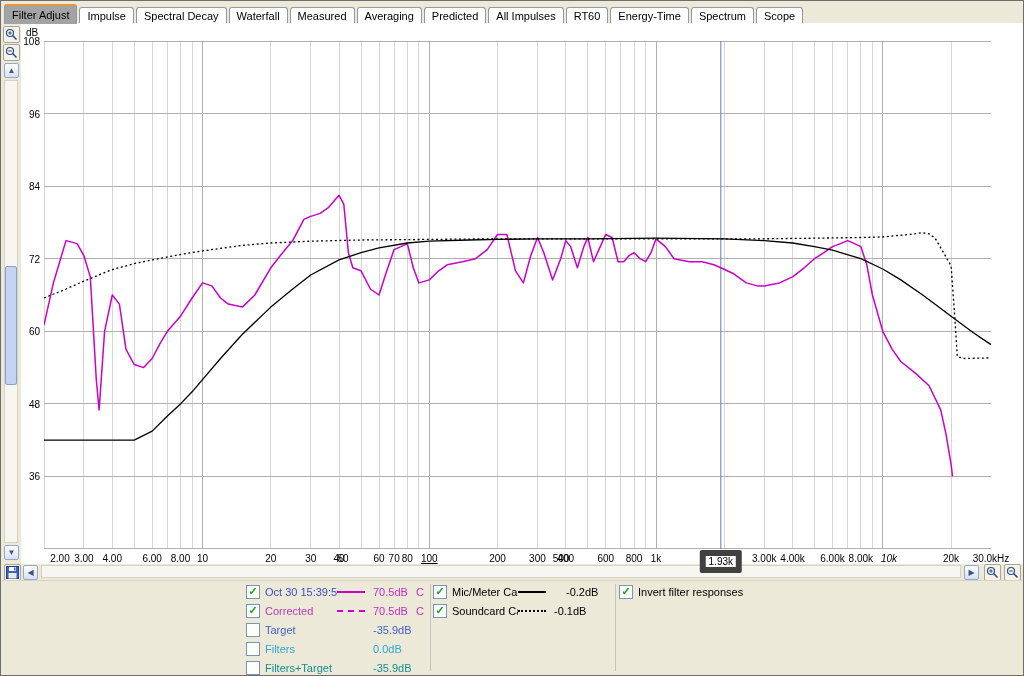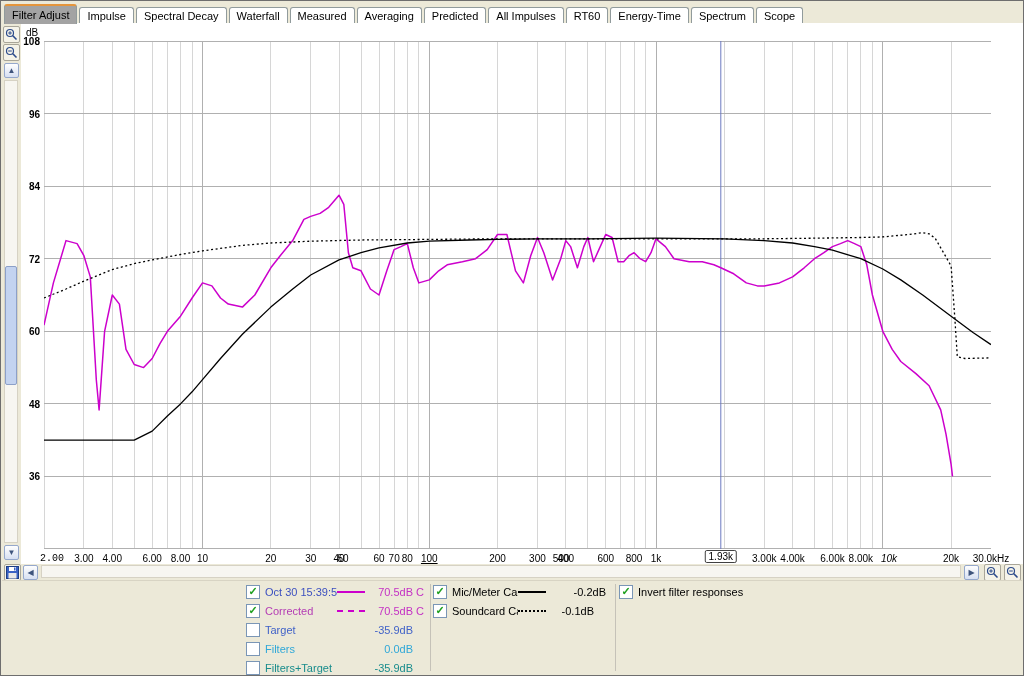--- a/index.html
+++ b/index.html
@@ -7,45 +7,45 @@
 
   
   #tabbar{position:absolute;left:1px;top:1px;right:1px;height:22px;display:flex;align-items:flex-end;padding-left:2px;border-bottom:1px solid #919B9C;background:#ECE9D8;}
   .tab{display:inline-block;font-size:11px;color:#000;padding:2px 7px;border:1px solid #919B9C;border-bottom:none;border-radius:3px 3px 0 0;background:#ffffff;margin-right:2px;position:relative;cursor:default;white-space:nowrap;}
   .tab.active{background:#a3a3a3;border-top:2px solid #E5953B;padding-top:3px;padding-bottom:3px;z-index:2;}
 
   
   #chart-panel{position:absolute;left:20px;top:22px;width:1003px;height:541px;background:#FFFFFF;}
   #db-unit{position:absolute;left:5px;top:4px;font-size:10px;color:#000;}
   #y-labels{position:absolute;left:0;top:18px;width:21px;height:508px;}
-  .ylab{position:absolute;right:2px;font-size:10px;color:#000;font-weight:bold;}
+  .ylab{position:absolute;right:2px;font-size:10px;color:#000;}
   #plot{position:absolute;left:23px;top:18px;}
   #x-labels{position:absolute;left:23px;top:529px;width:947px;height:14px;}
   .xlab{position:absolute;transform:translateX(-50%);font-size:10px;color:#000;white-space:nowrap;top:1px;}
-  #cursor-box{position:absolute;transform:translateX(-50%);top:-2px;background:#FFFFFF;border:1px solid #404040;border-radius:2px;padding:0 3px;font-size:10px;color:#000;z-index:3;}
+  #cursor-box{position:absolute;transform:translateX(-50%);top:-2px;background:#FFFFFF;border:6px solid #404040;border-radius:2px;padding:0 3px;font-size:10px;color:#000;z-index:3;}
 
   
   #left-strip{position:absolute;left:1px;top:22px;width:19px;height:540px;background:#ECE9D8;}
   .ibtn{position:absolute;width:17px;height:17px;background:#F5F3E9;border:1px solid #A9A699;border-radius:2px;box-sizing:border-box;display:flex;align-items:center;justify-content:center;cursor:pointer;}
   .sbtn{position:absolute;width:15px;height:15px;background:linear-gradient(#FEFEFE,#D7E0F2);border:1px solid #95A8CC;border-radius:2px;box-sizing:border-box;display:flex;align-items:center;justify-content:center;font-size:8px;color:#3E547C;cursor:pointer;}
   #vtrack{position:absolute;left:2px;top:57px;width:14px;height:463px;background:#F7F6F1;border:1px solid #D6D2C4;box-sizing:border-box;}
   #vthumb{position:absolute;left:0;top:185px;width:12px;height:119px;background:#C3D3F0;border:1px solid #8CA0C8;border-radius:2px;box-sizing:border-box;}
   #hscroll-row{position:absolute;left:1px;top:563px;right:1px;height:16px;background:#ECE9D8;}
   #htrack{position:absolute;left:39px;top:1px;width:920px;height:13px;background:#F7F6F1;border:1px solid #D6D2C4;box-sizing:border-box;}
 
   
   #legend{position:absolute;left:1px;top:579px;right:1px;height:94px;background:#ECE9D8;border-top:1px solid #D8D4C4;}
   .vsep{position:absolute;top:3px;bottom:4px;width:1px;background:#C5C2B8;}
   .lrow{position:absolute;display:flex;align-items:center;height:16px;font-size:11px;}
   .g0{left:244px;} .g1{left:431px;} .g2{left:617px;}
   .cb{width:12px;height:12px;background:#fff;border:1px solid #7A96B6;margin-right:5px;font-size:11px;line-height:11px;text-align:center;color:#21A121;font-weight:bold;flex:none;cursor:pointer;}
   .lbl{white-space:nowrap;overflow:hidden;}
   .g0 .lbl{width:72px;} .g1 .lbl{width:66px;}
   .sw{width:28px;margin-right:8px;height:0;flex:none;}
-  .val{width:40px;text-align:right;white-space:nowrap;}
+  .val{width:40px;text-align:left;white-space:nowrap;}
   .unit{margin-left:3px;font-size:11px;}
 </style>
 </head>
 <body>
 
 <div id="app">
 
   <div id="tabbar">
       <div class="tab active">Filter Adjust</div>
       <div class="tab">Impulse</div>
@@ -122,21 +122,21 @@
           <line x1="0" x2="947" y1="507.5" y2="507.5" stroke="#B0B0B0" stroke-width="1"></line>
         </g>
         <line x1="676.8" x2="676.8" y1="0" y2="508" stroke="#6B79C0" stroke-width="1"></line>
         <g>
           <path d="M0.0 284.2 L9.4 241.9 L22.0 199.6 L33.1 202.6 L39.9 214.7 L46.3 235.9 L52.3 338.7 L55.1 368.9 L60.6 290.3 L68.3 254.0 L75.4 263.1 L82.0 308.4 L90.2 323.5 L99.6 326.6 L108.2 317.5 L116.1 302.4 L123.4 290.3 L136.5 275.2 L148.1 257.0 L158.5 241.9 L167.9 244.9 L176.5 257.0 L184.3 263.1 L198.4 266.1 L210.8 254.0 L226.8 226.8 L236.2 214.7 L248.7 199.6 L259.9 178.4 L266.7 175.4 L276.1 172.4 L284.7 166.3 L295.0 154.2 L299.8 163.3 L304.4 211.7 L308.8 226.8 L317.0 229.8 L326.4 248.0 L335.0 254.0 L342.8 229.8 L350.1 208.6 L356.9 205.6 L363.3 202.6 L369.3 226.8 L374.9 241.9 L385.3 238.9 L394.7 229.8 L403.2 223.8 L418.4 220.7 L431.6 217.7 L443.2 208.6 L453.5 193.5 L462.9 193.5 L471.5 229.8 L479.4 241.9 L486.7 214.7 L493.5 196.5 L499.8 211.7 L508.6 238.9 L516.7 217.7 L521.8 199.6 L526.6 205.6 L533.4 226.8 L539.8 205.6 L543.8 196.5 L549.5 220.7 L554.9 208.6 L561.7 193.5 L568.1 196.5 L574.1 220.7 L579.7 220.7 L585.0 214.7 L590.1 211.7 L596.0 217.7 L601.7 220.7 L607.0 211.7 L612.0 197.8 L621.4 205.6 L630.0 217.7 L645.2 220.7 L658.3 220.7 L669.9 223.8 L676.8 226.8 L689.7 232.8 L702.3 241.9 L713.4 244.9 L720.2 244.9 L735.4 241.9 L748.6 235.9 L760.2 226.8 L770.5 217.7 L779.9 211.7 L788.5 205.6 L796.4 202.6 L803.7 199.6 L810.5 202.6 L816.8 205.6 L822.8 223.8 L828.4 254.0 L838.8 290.3 L848.2 308.4 L856.8 320.5 L871.9 332.6 L885.1 344.7 L896.7 368.9 L902.0 393.1 L907.1 423.3 L908.5 435.4" fill="none" stroke="#CC00CC" stroke-width="1.5" stroke-linejoin="round"></path>
           <path d="M0.0 399.1 L90.2 399.1 L108.2 390.1 L123.4 375.0 L136.5 362.9 L148.1 350.8 L158.5 338.7 L176.5 317.5 L198.4 293.3 L226.8 266.1 L248.7 248.0 L266.7 234.0 L295.0 218.9 L317.0 211.7 L335.0 206.8 L363.3 202.0 L385.3 200.2 L425.2 199.0 L453.5 198.4 L493.5 197.8 L543.8 197.8 L612.0 197.2 L680.3 197.8 L720.2 199.6 L748.6 202.0 L770.5 205.6 L788.5 209.2 L816.8 217.7 L838.8 228.0 L856.8 238.9 L878.7 254.0 L907.1 275.2 L929.0 291.5 L947.0 303.6" fill="none" stroke="#000000" stroke-width="1.3" stroke-linejoin="round"></path>
           <path d="M0.0 257.0 L22.0 248.0 L39.9 240.1 L68.3 228.6 L90.2 222.6 L108.2 218.9 L136.5 213.5 L158.5 209.9 L198.4 204.4 L226.8 202.0 L266.7 200.2 L317.0 199.0 L385.3 198.4 L453.5 197.8 L543.8 197.8 L612.0 197.8 L680.3 197.8 L720.2 197.8 L770.5 197.2 L816.8 196.5 L838.8 195.9 L864.6 193.5 L878.7 191.7 L885.1 192.9 L891.1 197.2 L896.7 206.8 L902.0 215.9 L907.1 225.0 L910.9 278.2 L913.3 315.7 L920.8 317.5 L947.0 316.9" fill="none" stroke="#000000" stroke-width="1.3" stroke-linejoin="round" stroke-dasharray="2,2.6"></path>
         </g>
       </svg>
     <div id="x-labels">
-        <span class="xlab" style="left: 8px; font-family: Liberation Mono, monospace;">2.00</span>
+        <span class="xlab" style="left: 16px;">2.00</span>
         <span class="xlab" style="left: 39.9317px;">3.00</span>
         <span class="xlab" style="left: 68.2637px;">4.00</span>
         <span class="xlab" style="left: 108.195px;">6.00</span>
         <span class="xlab" style="left: 136.527px;">8.00</span>
         <span class="xlab" style="left: 158.503px;">10</span>
         <span class="xlab" style="left: 226.767px;">20</span>
         <span class="xlab" style="left: 266.699px;">30</span>
         <span class="xlab" style="left: 295.031px;">40</span>
         <span class="xlab" style="left: 299px;">50</span>
         <span class="xlab" style="left: 334.962px;">60</span>

